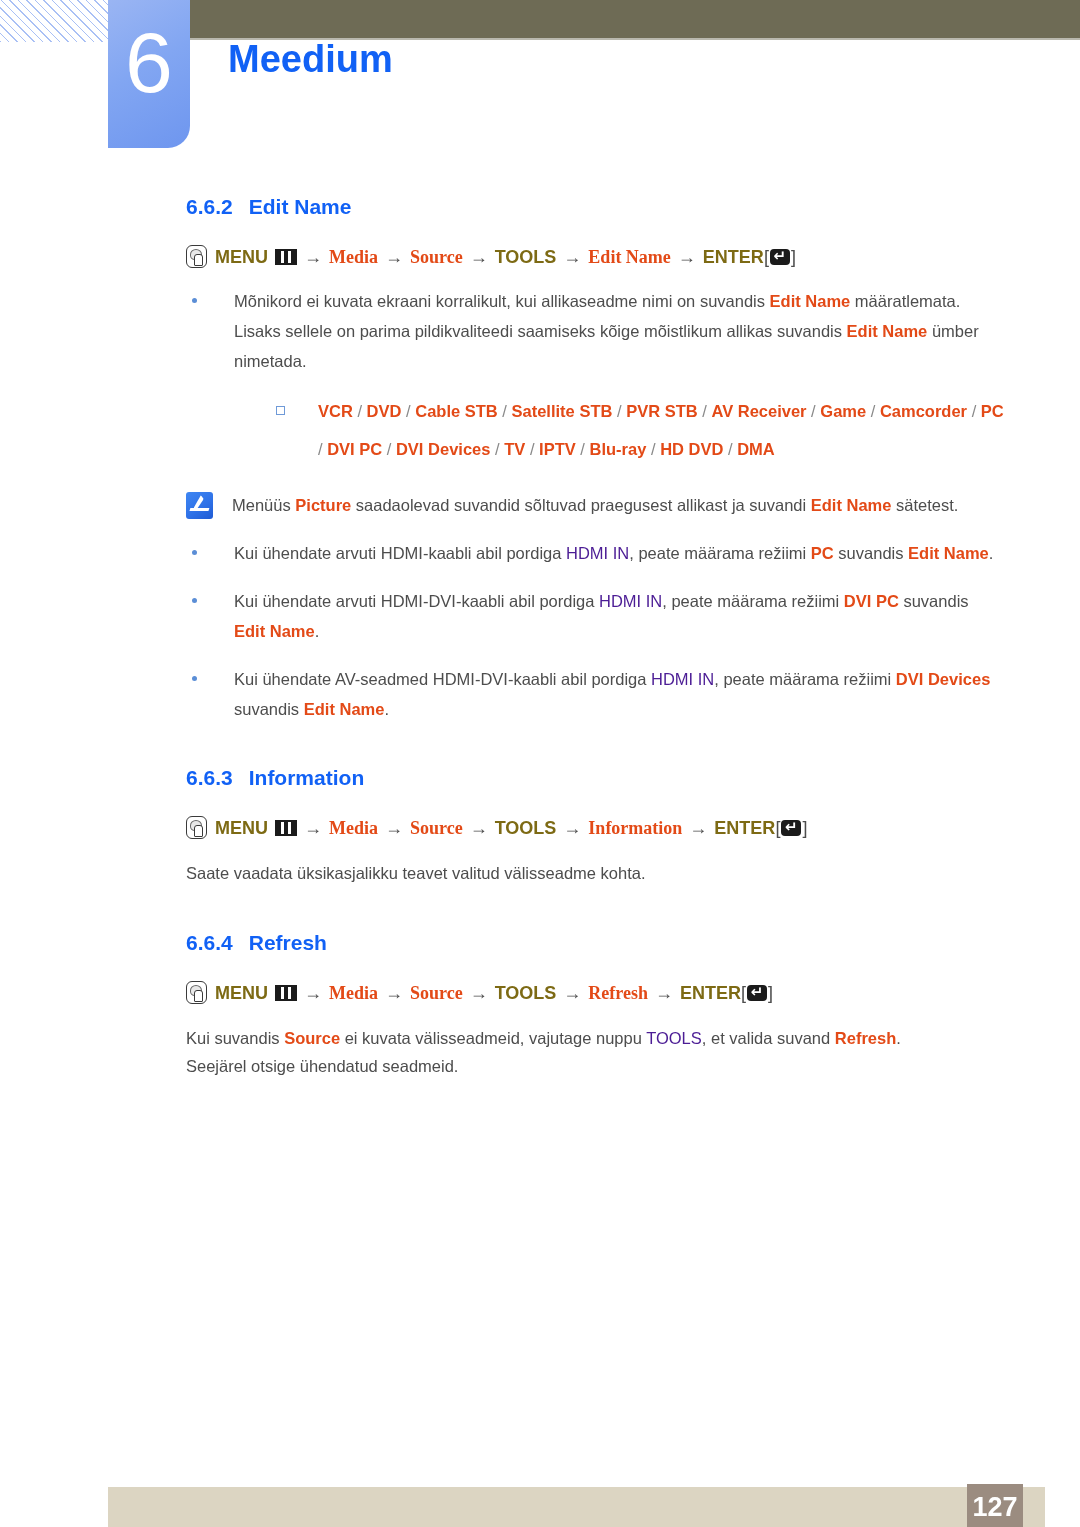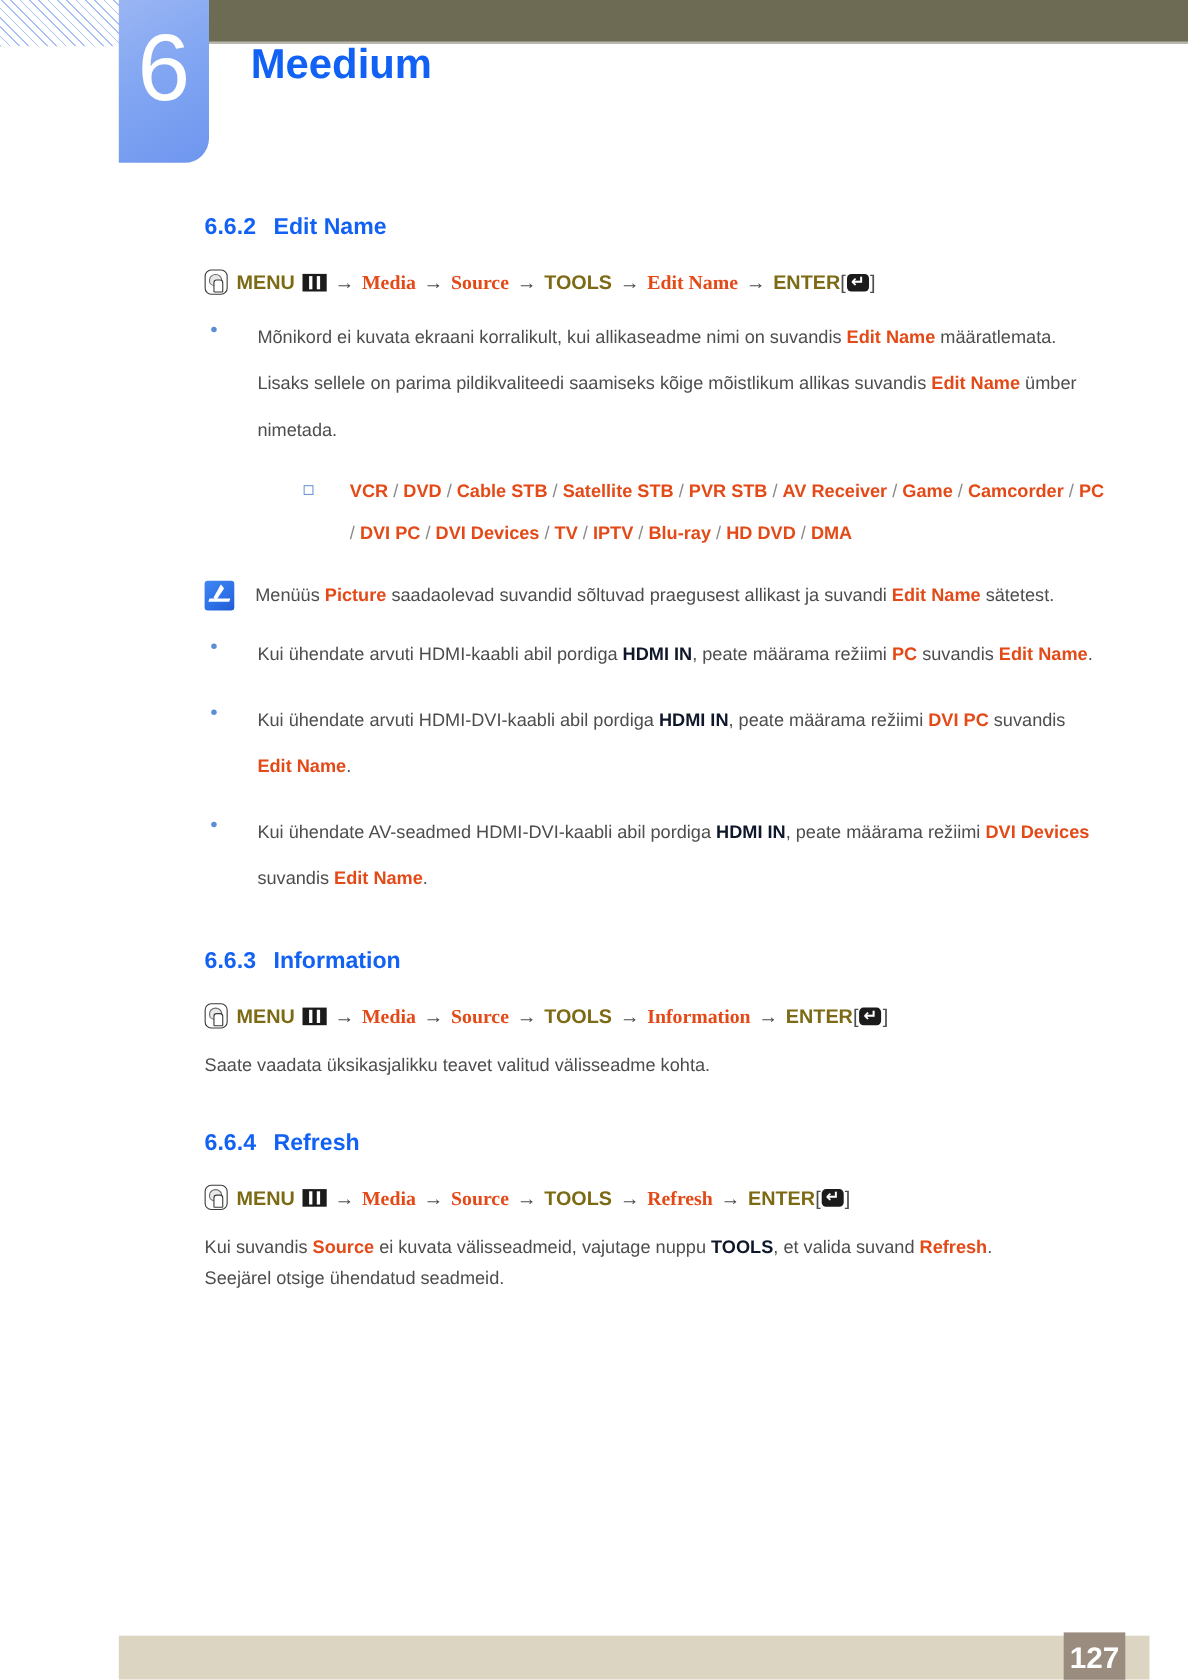--- a/index.html
+++ b/index.html
@@ -195,21 +195,21 @@
     width: 5px; height: 5px;
     border-radius: 50%;
     background: #5b8ed6;
     vertical-align: middle;
     position: relative;
     top: -2px;
   }
   .bullet-text {
     flex: 1 1 auto;
     font-size: 16.5px;
-    line-height: 42px;
+    line-height: 30px;
   }
 
   
   .note-row {
     display: flex;
     margin-top: 22px;
     width: 810px;
   }
   .note-row.indent1 { margin-left: 228px; width: 775px; }
   .note-row.indent0 { margin-left: 186px; width: 818px; }
@@ -267,21 +267,21 @@
   .sub-text {
     flex: 1 1 auto;
     font-size: 16.5px;
     line-height: 38px;
     font-weight: bold;
     color: #e34a17;
   }
   .sub-text .sep { color: #8a8a8a; font-weight: normal; }
 
   .b-or { color: #e34a17; font-weight: bold; }
-  .b-ol { color: #0f172a; font-weight: bold; }
+  .b-ol { color: #4c1d95; font-weight: normal; }
 
   
   .footer {
     position: absolute;
     left: 108px; top: 1487px;
     width: 937px; height: 40px;
     background: #dcd5c2;
   }
   .footer-label {
     position: absolute;

